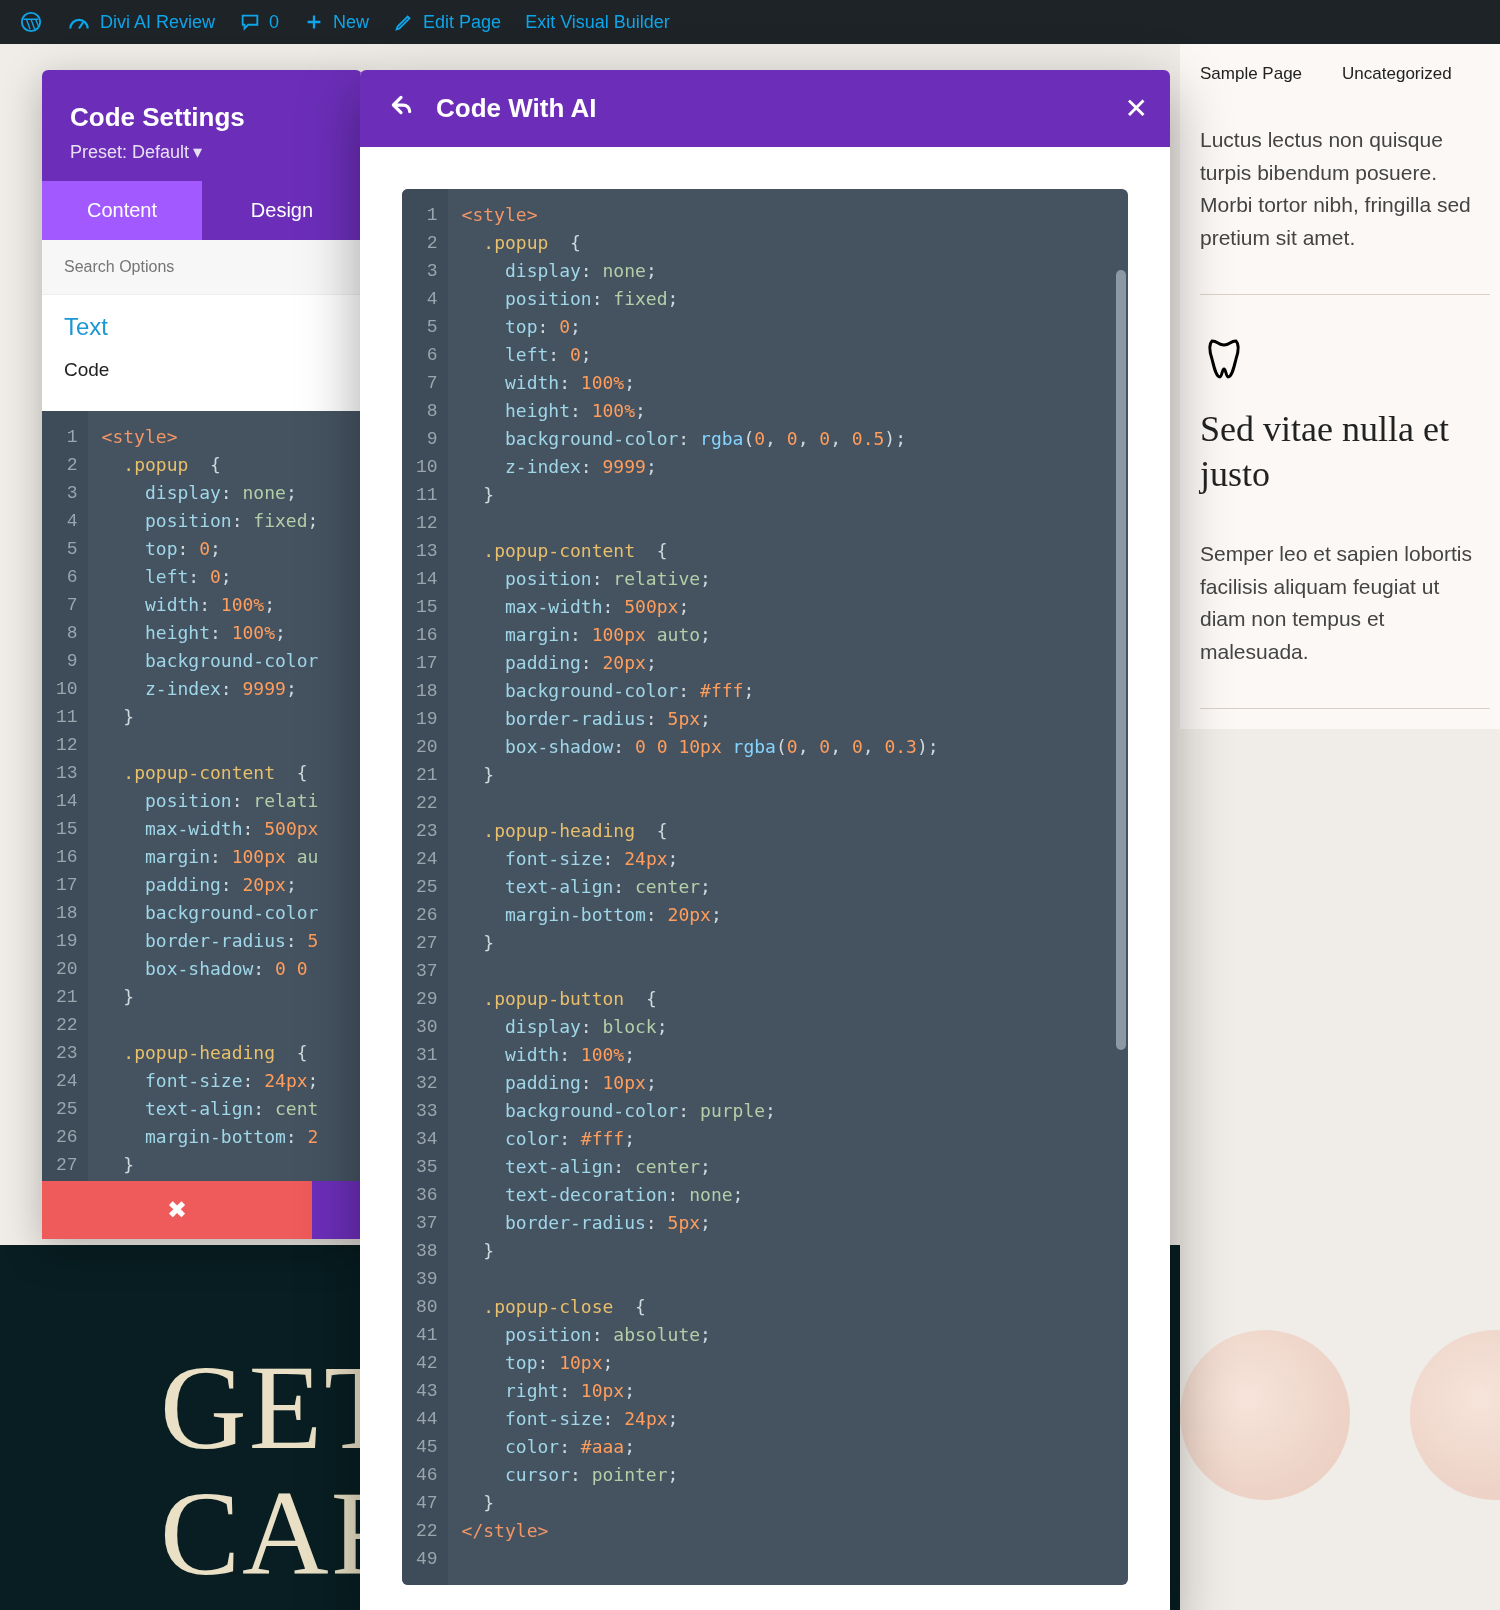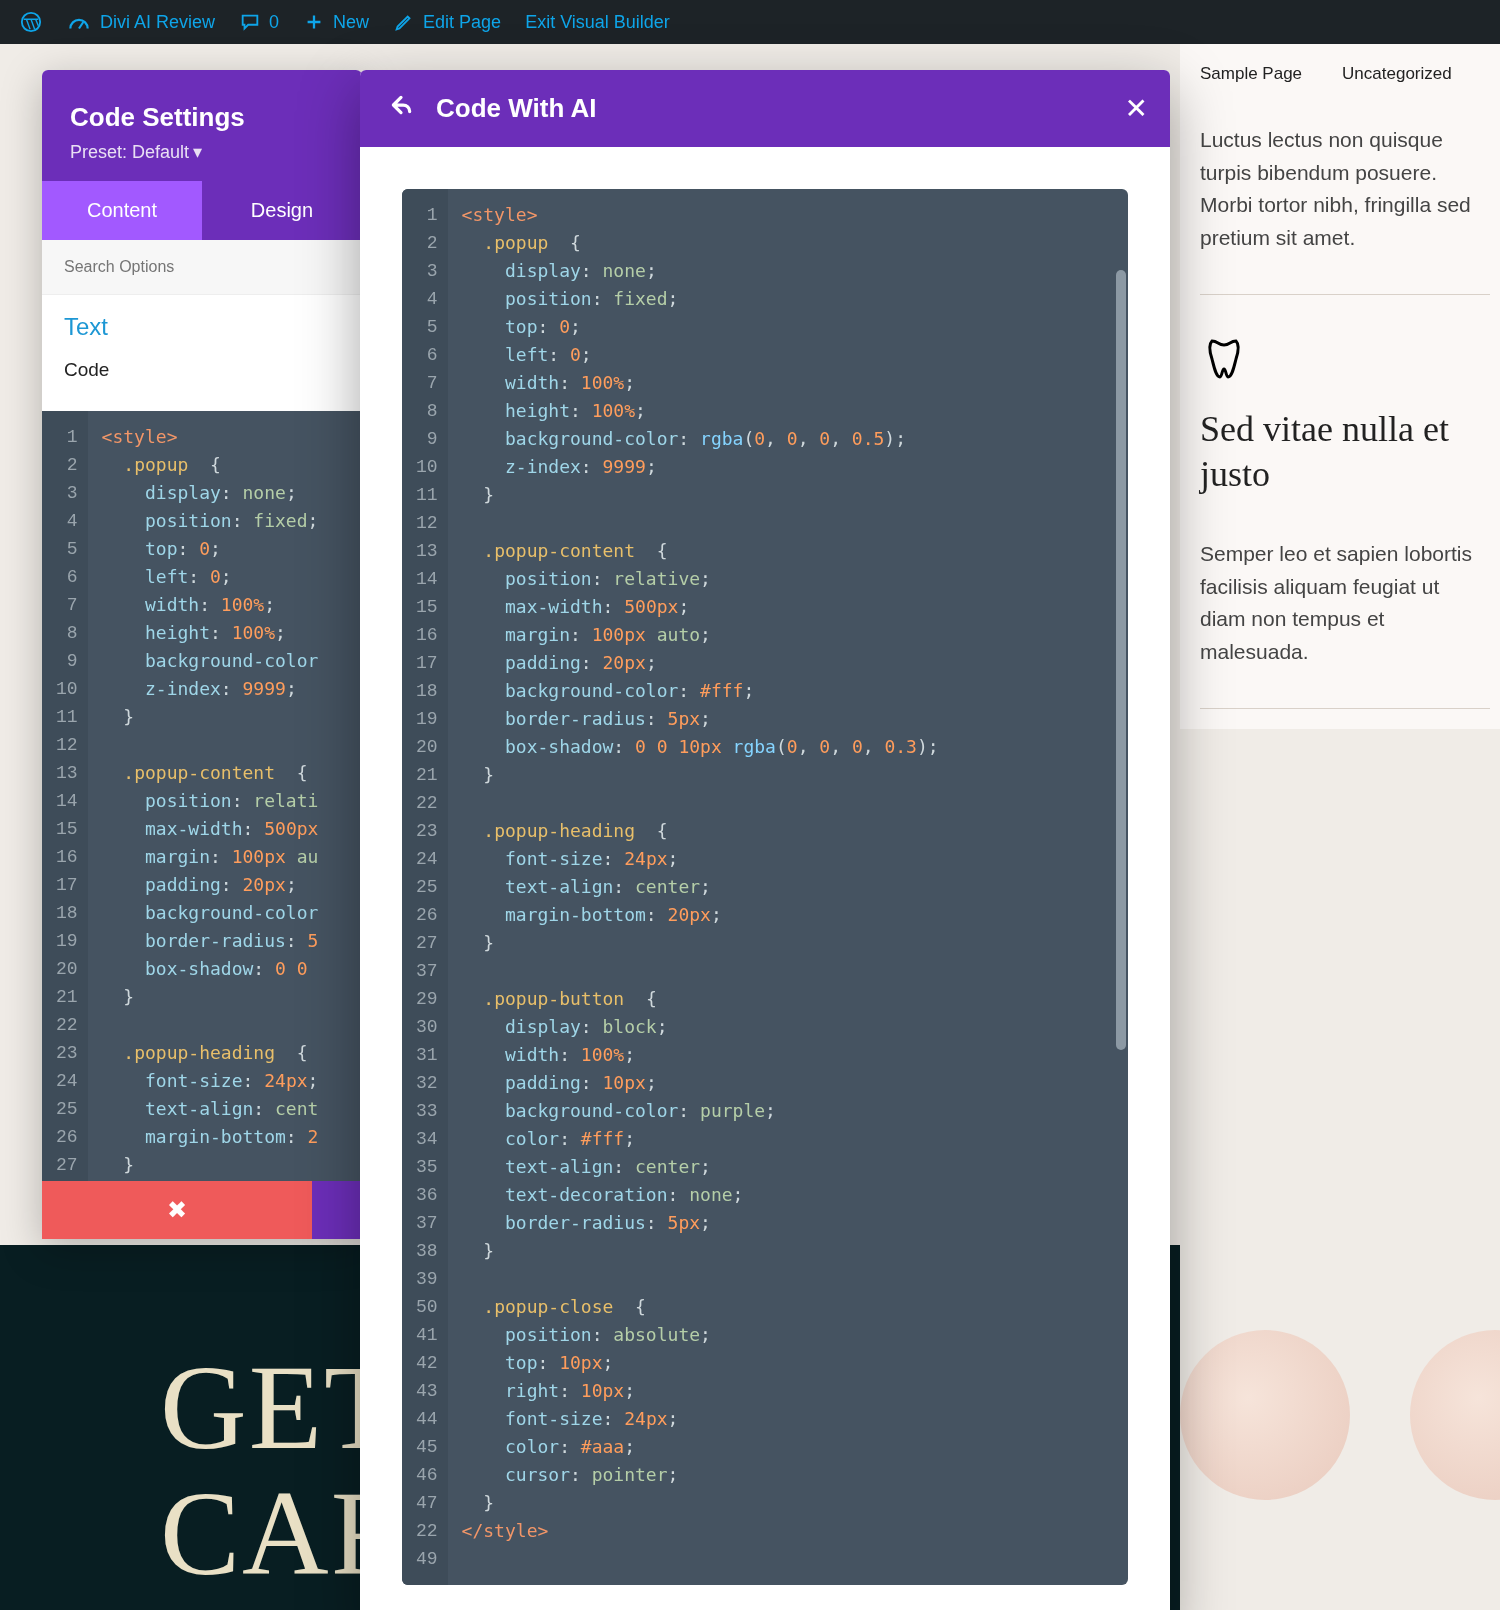--- a/index.html
+++ b/index.html
@@ -409,21 +409,21 @@
           <div>30</div>
           <div>31</div>
           <div>32</div>
           <div>33</div>
           <div>34</div>
           <div>35</div>
           <div>36</div>
           <div>37</div>
           <div>38</div>
           <div>39</div>
-          <div>50</div>
+          <div>80</div>
           <div>41</div>
           <div>42</div>
           <div>43</div>
           <div>44</div>
           <div>45</div>
           <div>46</div>
           <div>47</div>
           <div>22</div>
           <div>49</div>
         </div>

